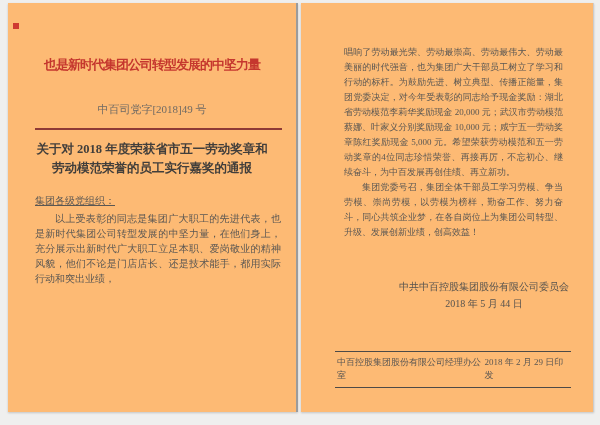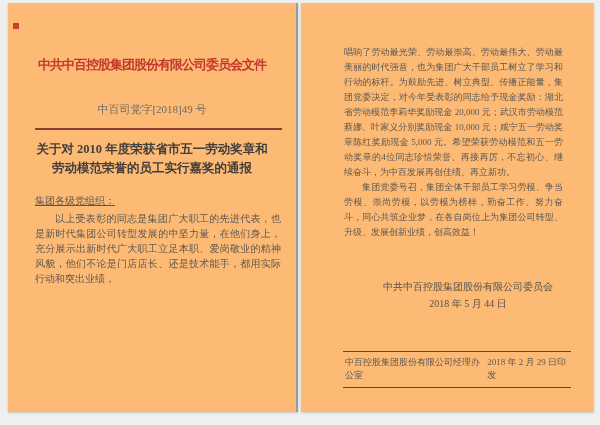--- a/index.html
+++ b/index.html
@@ -27,41 +27,41 @@
   .red-rule { margin:12px 14px 0 27px; height:2px; background:#8e3a36; }
   .doc-title { margin-top:10px; text-align:center; font-size:12.5px; font-weight:bold; color:#413e3b; line-height:19px; }
   .salutation { margin:15px 15px 0 27px; font-size:10px; color:#5a5753; line-height:15px;text-decoration:underline; }
   .body-l { margin:3px 15px 0 27px; font-size:10px; line-height:15px; color:#5a5753; text-align:justify; }
   .body-l p, .body-r p { margin:0; }
   .para-ind { text-indent:2em; }
   .para-cont { text-indent:0; }
 
   
   .body-r { margin:42px 30px 0 43px; font-size:9px; line-height:15px; color:#5a5753; text-align:justify; }
-  .signature { margin-top:38px; text-align:right; padding-right:40px; }
+  .signature { margin-top:38px; text-align:right; padding-right:24px; }
   .sig-inner { display:inline-block; text-align:center; font-size:10px; color:#55524e; line-height:17px; }
   .footer {
-    position:absolute; left:42px; right:22px; bottom:24px;
+    position:absolute; left:34px; right:22px; bottom:24px;
     border-top:1.5px solid #4d4a47; border-bottom:1.5px solid #4d4a47;
     display:flex; justify-content:space-between; align-items:center;
     font-size:9px; color:#5a5753; padding:4px 2px 5px 2px;
   }
 </style>
 </head>
 <body>
 
 <div class="canvas">
 
   <div class="page page-left">
     <div class="red-speck"></div>
-    <div class="org-header">中共中百控股集团股份有限公司委员会文件</div>
+    <div class="org-header">也是新时代集团公司转型发展的中坚力量</div>
     <div class="doc-number">中百司党字[2018]49 号</div>
     <div class="red-rule"></div>
     <div class="doc-title">
-      <div>关于对 2010 年度荣获省市五一劳动奖章和</div>
+      <div>关于对 2018 年度荣获省市五一劳动奖章和</div>
       <div>劳动模范荣誉的员工实行嘉奖的通报</div>
     </div>
     <div class="salutation">集团各级党组织：</div>
     <div class="body-l">
       <p class="para-ind">以上受表彰的同志是集团广大职工的先进代表，也是新时代集团公司转型发展的中坚力量，在他们身上，充分展示出新时代广大职工立足本职、爱岗敬业的精神风貌，他们不论是门店店长、还是技术能手，都用实际行动和突出业绩，</p>
     </div>
   </div>
 
   <div class="page page-right">
     <div class="body-r">

